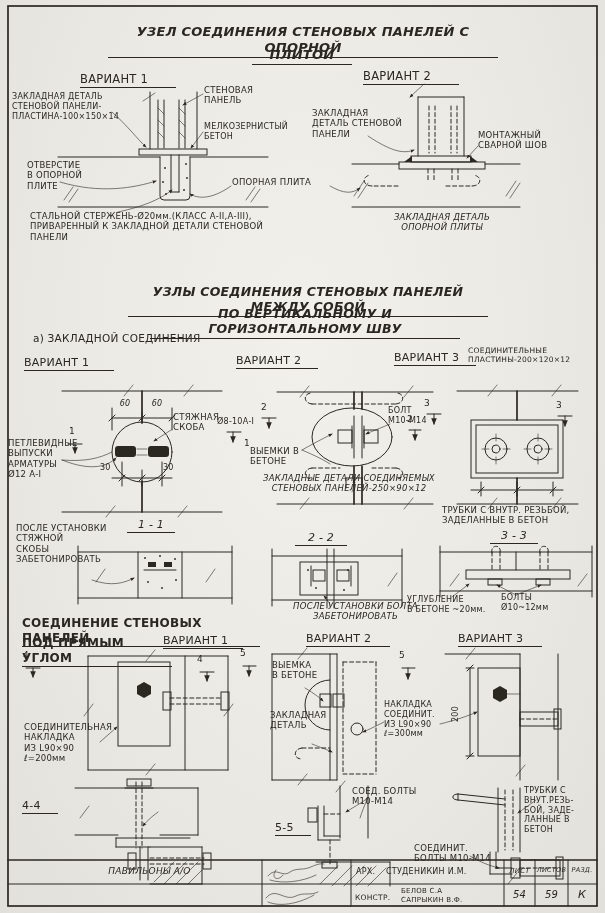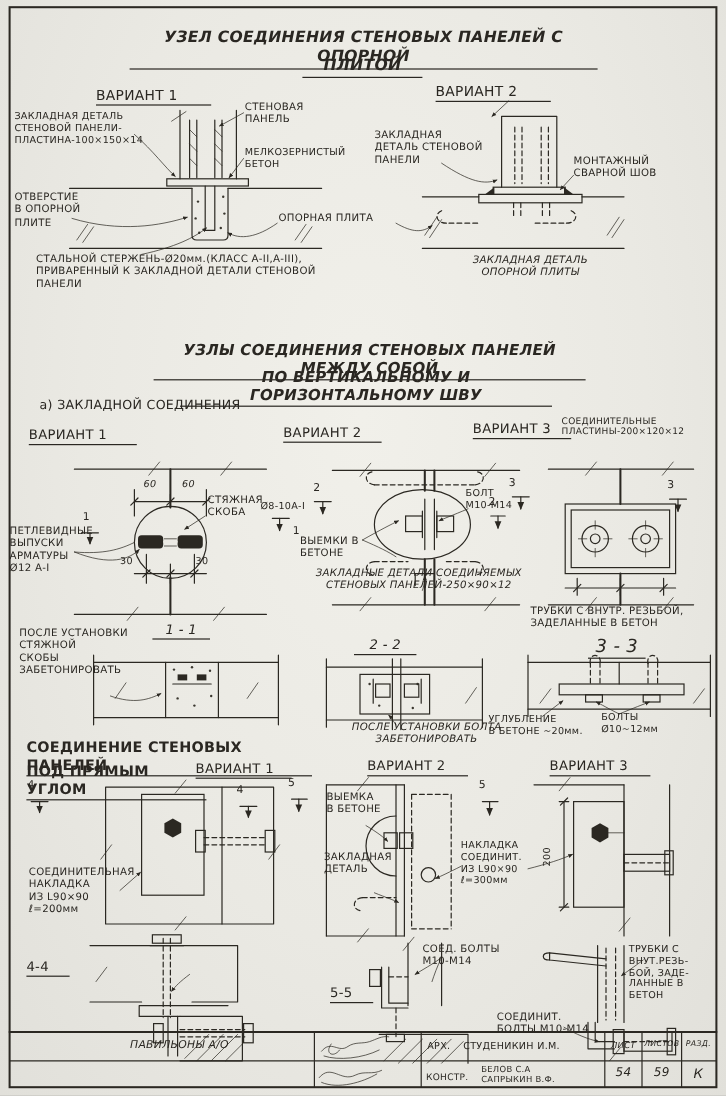--- a/index.html
+++ b/index.html
@@ -313,21 +313,21 @@
 <div class="lb u" style="left:80px;top:72px;width:96px;font-size:11.5px">ВАРИАНТ 1</div>
 <div class="lb u" style="left:363px;top:69px;width:96px;font-size:11.5px">ВАРИАНТ 2</div>
 
 <div class="lb" style="left:12px;top:92px;width:135px;font-size:8px">ЗАКЛАДНАЯ ДЕТАЛЬ
 СТЕНОВОЙ ПАНЕЛИ-
 ПЛАСТИНА-100×150×14</div>
 <div class="lb" style="left:204px;top:85px;width:70px;font-size:8.5px">СТЕНОВАЯ
 ПАНЕЛЬ</div>
 <div class="lb" style="left:204px;top:122px;width:100px;font-size:8px">МЕЛКОЗЕРНИСТЫЙ
 БЕТОН</div>
-<div class="lb" style="left:12px;top:160px;width:64px;font-size:8.5px">ОТВЕРСТИЕ
+<div class="lb" style="left:27px;top:160px;width:64px;font-size:8.5px">ОТВЕРСТИЕ
 В ОПОРНОЙ
 ПЛИТЕ</div>
 <div class="lb" style="left:232px;top:177px;width:112px;font-size:8.5px">ОПОРНАЯ ПЛИТА</div>
 <div class="lb" style="left:30px;top:211px;width:295px;font-size:8.5px">СТАЛЬНОЙ СТЕРЖЕНЬ-Ø20мм.(КЛАСС А-II,А-III),
 ПРИВАРЕННЫЙ К ЗАКЛАДНОЙ ДЕТАЛИ СТЕНОВОЙ
 ПАНЕЛИ</div>
 
 <div class="lb" style="left:312px;top:108px;width:100px;font-size:8.5px">ЗАКЛАДНАЯ
 ДЕТАЛЬ СТЕНОВОЙ
 ПАНЕЛИ</div>
@@ -375,21 +375,21 @@
 ЗАДЕЛАННЫЕ В БЕТОН</div>
 
 <div class="lb" style="left:16px;top:523px;width:102px;font-size:8.5px">ПОСЛЕ УСТАНОВКИ
 СТЯЖНОЙ
 СКОБЫ
 ЗАБЕТОНИРОВАТЬ</div>
 <div class="lb ctr u" style="left:127px;top:518px;width:48px;font-size:11px">1 - 1</div>
 <div class="lb ctr u" style="left:295px;top:531px;width:52px;font-size:11px">2 - 2</div>
 <div class="lb ctr" style="left:278px;top:601px;width:155px;font-size:8.5px">ПОСЛЕ УСТАНОВКИ БОЛТА
 ЗАБЕТОНИРОВАТЬ</div>
-<div class="lb ctr u" style="left:490px;top:529px;width:48px;font-size:15px">3 - 3</div>
+<div class="lb ctr u" style="left:490px;top:529px;width:48px;font-size:11px">3 - 3</div>
 <div class="lb" style="left:407px;top:595px;width:90px;font-size:8px">УГЛУБЛЕНИЕ
 В БЕТОНЕ ~20мм.</div>
 <div class="lb" style="left:501px;top:593px;width:84px;font-size:8px">БОЛТЫ
 Ø10~12мм</div>
 
 <div class="lb u b" style="left:22px;top:616px;width:238px;font-size:12px">СОЕДИНЕНИЕ СТЕНОВЫХ ПАНЕЛЕЙ</div>
 <div class="lb u b" style="left:22px;top:636px;width:150px;font-size:12px">ПОД ПРЯМЫМ УГЛОМ</div>
 
 <div class="lb u" style="left:163px;top:634px;width:80px;font-size:11px">ВАРИАНТ 1</div>
 <div class="lb u" style="left:306px;top:632px;width:84px;font-size:11px">ВАРИАНТ 2</div>

